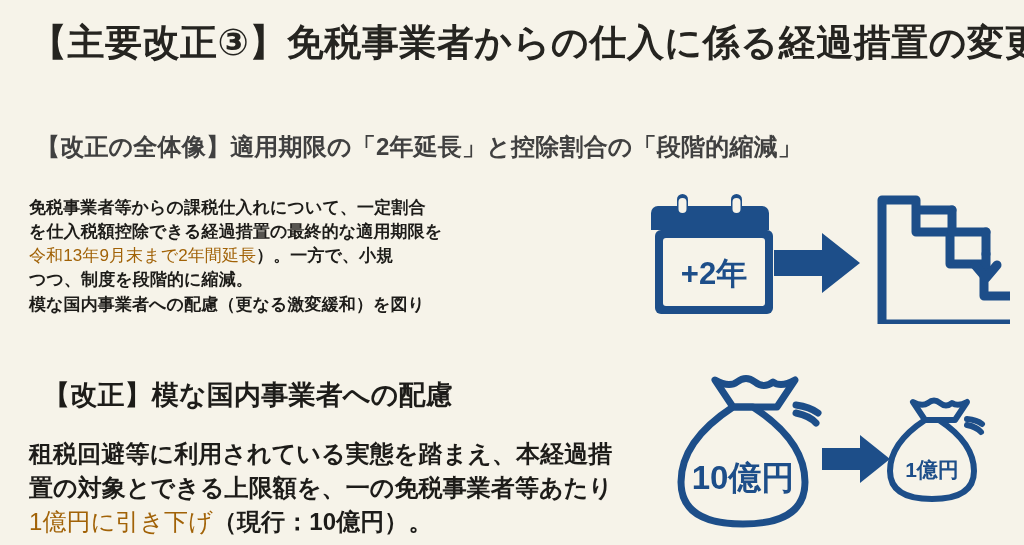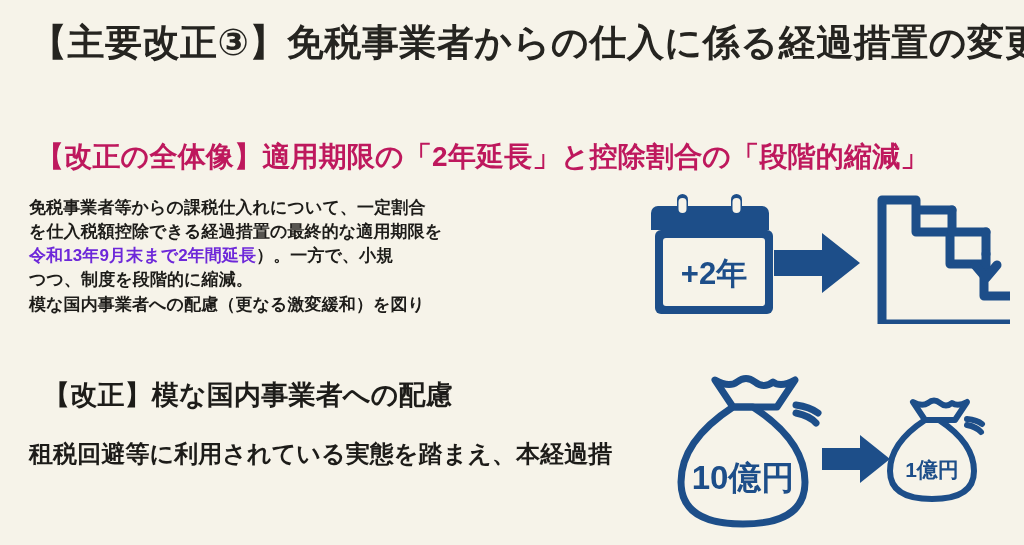--- a/index.html
+++ b/index.html
@@ -35,44 +35,43 @@
     color: #252420;
     line-height: 1.22;
     white-space: nowrap;
   }
 
   
   .section-1-heading {
     position: absolute;
     left: 36px;
     top: 131px;
-    font-size: 28px;
-    font-weight: 700;
-    color: #be185d;
+    font-size: 24px;
+    font-weight: 700;
+    color: #404040;
     letter-spacing: 0.2px;
     line-height: 1.3;
     white-space: nowrap;
-    margin-top: 8px;
   }
   .body-1 {
     position: absolute;
     left: 29px;
     top: 196px;
     width: 612px;
     font-size: 17px;
     font-weight: 600;
     color: #1d1c19;
     line-height: 1.42;
     letter-spacing: 0.1px;
   }
   .body-1 .ln { display: block; white-space: nowrap; }
 
   .hl-red {
-    color: #6d28d9;
-    font-weight: 700;
+    color: #a16207;
+    font-weight: 400;
   }
 
   
   .section-2-heading {
     position: absolute;
     left: 43px;
     top: 378px;
     font-size: 27px;
     font-weight: 700;
     color: #1d1c19;
@@ -180,20 +179,22 @@
         <path d="M336 62 v22"></path>
         <path d="M325 73 l11 13 11 -13"></path>
       </g>
     </svg>
   </div>
 
   <div class="section-2-heading">【改正】模な国内事業者への配慮</div>
 
   <div class="body-2">
     <span class="ln"><span>租税回避等に利用されている実態を踏まえ、本経過措</span></span>
+    <span class="ln"><span>置の対象とできる上限額を、一の免税事業者等あたり</span></span>
+    <span class="ln"><span class="hl-red">1億円に引き下げ</span><span>（現行：10億円）。</span></span>
   </div>
 
   <div class="icon-group-cap">
     <svg width="356" height="168" viewBox="0 0 356 168" xmlns="http://www.w3.org/2000/svg">
 
       <g fill="none" stroke="#1d4e89" stroke-width="7" stroke-linejoin="round" stroke-linecap="round">
         <path d="M73 35 l-18 -27 q14 8 22 2 q9 -7 18 0 q9 7 18 0 q8 6 22 -2 l-18 27 z"></path>
         <path d="M73 35 q-52 34 -52 75 q0 42 62 42 q62 0 62 -42 q0 -41 -52 -75 z"></path>
         <path d="M136 33 q14 2 22 8"></path>
         <path d="M136 41 q14 3 20 10"></path>

